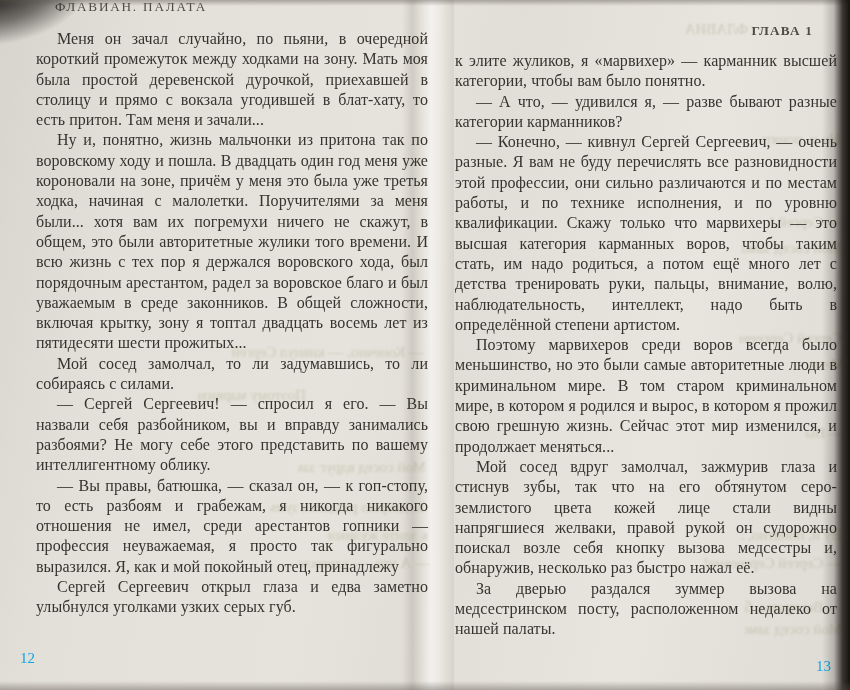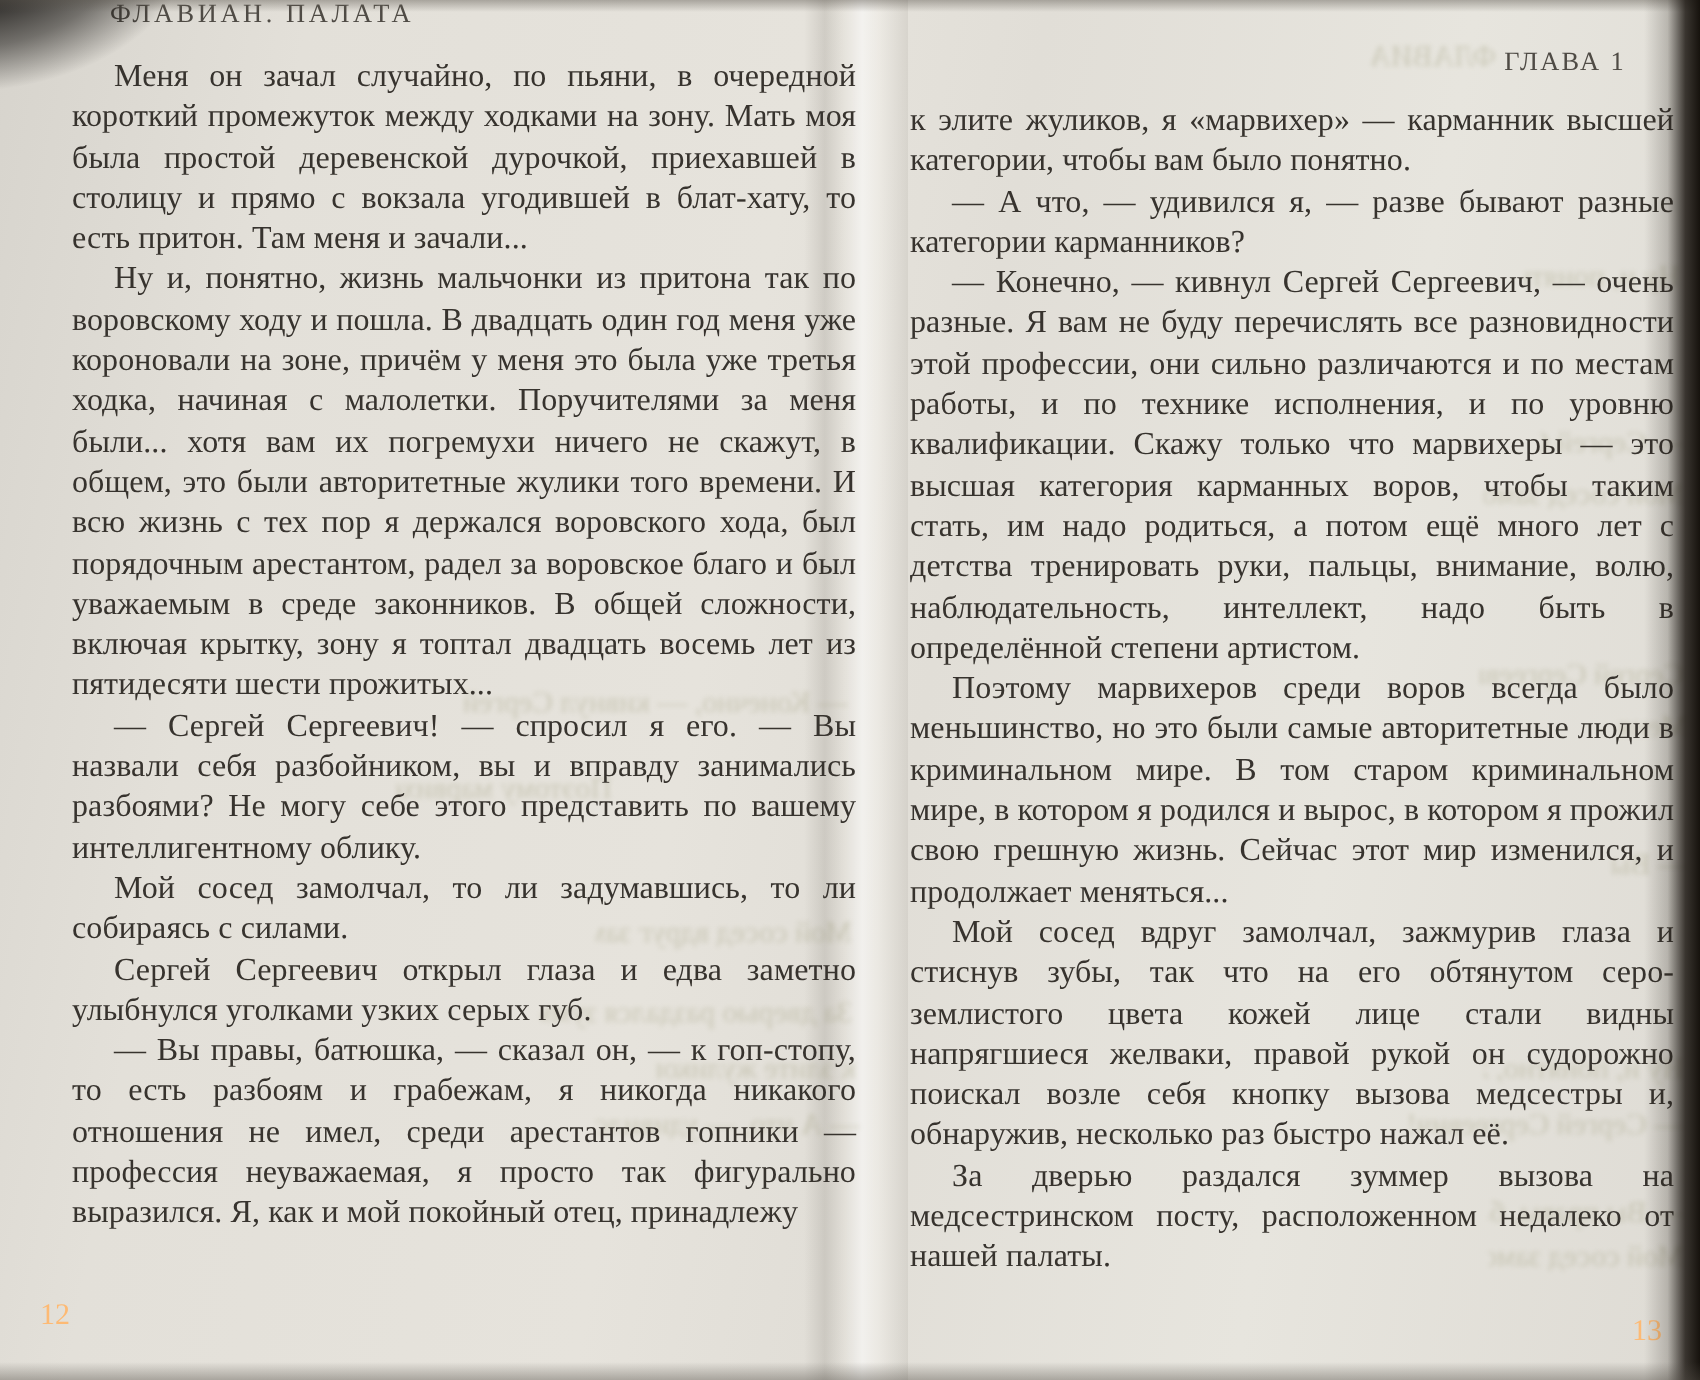--- a/index.html
+++ b/index.html
@@ -21,31 +21,31 @@
     background:linear-gradient(90deg,
       rgba(120,115,106,0) 0%, rgba(120,115,106,0.20) 20%,
       rgba(255,255,255,0) 38%, rgba(255,255,255,0.55) 56%,
       rgba(246,244,239,0.45) 72%, rgba(140,135,126,0.14) 100%);
   }
   .running-head {
     position:absolute; font-size:13.2px; color:#4f4b45;
     letter-spacing:1.8px; white-space:nowrap;
   }
   .head-left { left:55px; top:-1px; }
-  .head-right { right:37px; top:23px; letter-spacing:1.2px; }
+  .head-right { right:37px; top:23px; letter-spacing:1.2px;font-weight:bold; }
   .body-text {
     position:absolute; color:var(--ink,#37332e);
     font-size:16px; line-height:20.3px;
     text-align:justify; letter-spacing:0.05px;
   }
   .body-text p { margin:0; text-indent:21px; }
   .body-text p.noindent { text-indent:0; }
   .left-text  { left:36px;  top:29px; width:392px; }
   .right-text { left:455px; top:51px; width:382px; }
-  .page-num { position:absolute; font-size:15px; color:#fdba74; }
+  .page-num { position:absolute; font-size:15px; color:#0ea5e9; }
   .num-left  { left:20px;  top:650px; }
   .num-right { left:816px; top:658px; }
   .ghost {
     position:absolute; overflow:hidden; white-space:nowrap;
     transform:scaleX(-1); filter:blur(1.3px);
     color:#8f8d66; opacity:0.30;
     font-size:15px; line-height:16px; height:17px;
     pointer-events:none;
   }
   .vignette-tl {
@@ -93,24 +93,24 @@
     <span class="ghost" style="left:270px;top:499px;width:156px">За дверью раздался зуммер вызова на медсестринском посту, расположенном недалеко от нашей палаты.</span>
     <span class="ghost" style="left:328px;top:527px;width:100px">к элите жуликов, я «марвихер» — карманник высшей категории, чтобы вам было понятно.</span>
     <span class="ghost" style="left:298px;top:555px;width:132px">— А что, — удивился я, — разве бывают разные категории карманников?</span>
   </div>
 
   <div>
     <div class="running-head head-left">ФЛАВИАН. ПАЛАТА</div>
     <div class="body-text left-text" lang="ru">
         <p>Меня он зачал случайно, по пьяни, в очередной короткий промежуток между ходками на зону. Мать моя была простой деревенской дурочкой, приехавшей в столицу и прямо с вокзала угодившей в блат-хату, то есть притон. Там меня и зачали...</p>
         <p>Ну и, понятно, жизнь мальчонки из притона так по воровскому ходу и пошла. В двадцать один год меня уже короновали на зоне, причём у меня это была уже третья ходка, начиная с малолетки. Поручителями за меня были... хотя вам их погремухи ничего не скажут, в общем, это были авторитетные жулики того времени. И всю жизнь с тех пор я держался воровского хода, был порядочным арестантом, радел за воровское благо и был уважаемым в среде законников. В общей сложности, включая крытку, зону я топтал двадцать восемь лет из пятидесяти шести прожитых...</p>
+        <p>Мой сосед замолчал, то ли задумавшись, то ли собираясь с силами.</p>
         <p>— Сергей Сергеевич! — спросил я его. — Вы назвали себя разбойником, вы и вправду занимались разбоями? Не могу себе этого представить по вашему интеллигентному облику.</p>
-        <p>Мой сосед замолчал, то ли задумавшись, то ли собираясь с силами.</p>
+        <p>— Вы правы, батюшка, — сказал он, — к гоп-стопу, то есть разбоям и грабежам, я никогда никакого отношения не имел, среди арестантов гопники — профессия неуважаемая, я просто так фигурально выразился. Я, как и мой покойный отец, принадлежу</p>
         <p>Сергей Сергеевич открыл глаза и едва заметно улыбнулся уголками узких серых губ.</p>
-        <p>— Вы правы, батюшка, — сказал он, — к гоп-стопу, то есть разбоям и грабежам, я никогда никакого отношения не имел, среди арестантов гопники — профессия неуважаемая, я просто так фигурально выразился. Я, как и мой покойный отец, принадлежу</p>
       </div>
     <div class="page-num num-left">12</div>
   </div>
 
   <div>
     <div class="running-head head-right">ГЛАВА 1</div>
     <div class="body-text right-text" lang="ru">
         <p class="noindent">к элите жуликов, я «марвихер» — карманник высшей категории, чтобы вам было понятно.</p>
         <p>— А что, — удивился я, — разве бывают разные категории карманников?</p>
         <p>— Конечно, — кивнул Сергей Сергеевич, — очень разные. Я вам не буду перечислять все разновидности этой профессии, они сильно различаются и по местам работы, и по технике исполнения, и по уровню квалификации. Скажу только что марвихеры — это высшая категория карманных воров, чтобы таким стать, им надо родиться, а потом ещё много лет с детства тренировать руки, пальцы, внимание, волю, наблюдательность, интеллект, надо быть в определённой степени артистом.</p>

